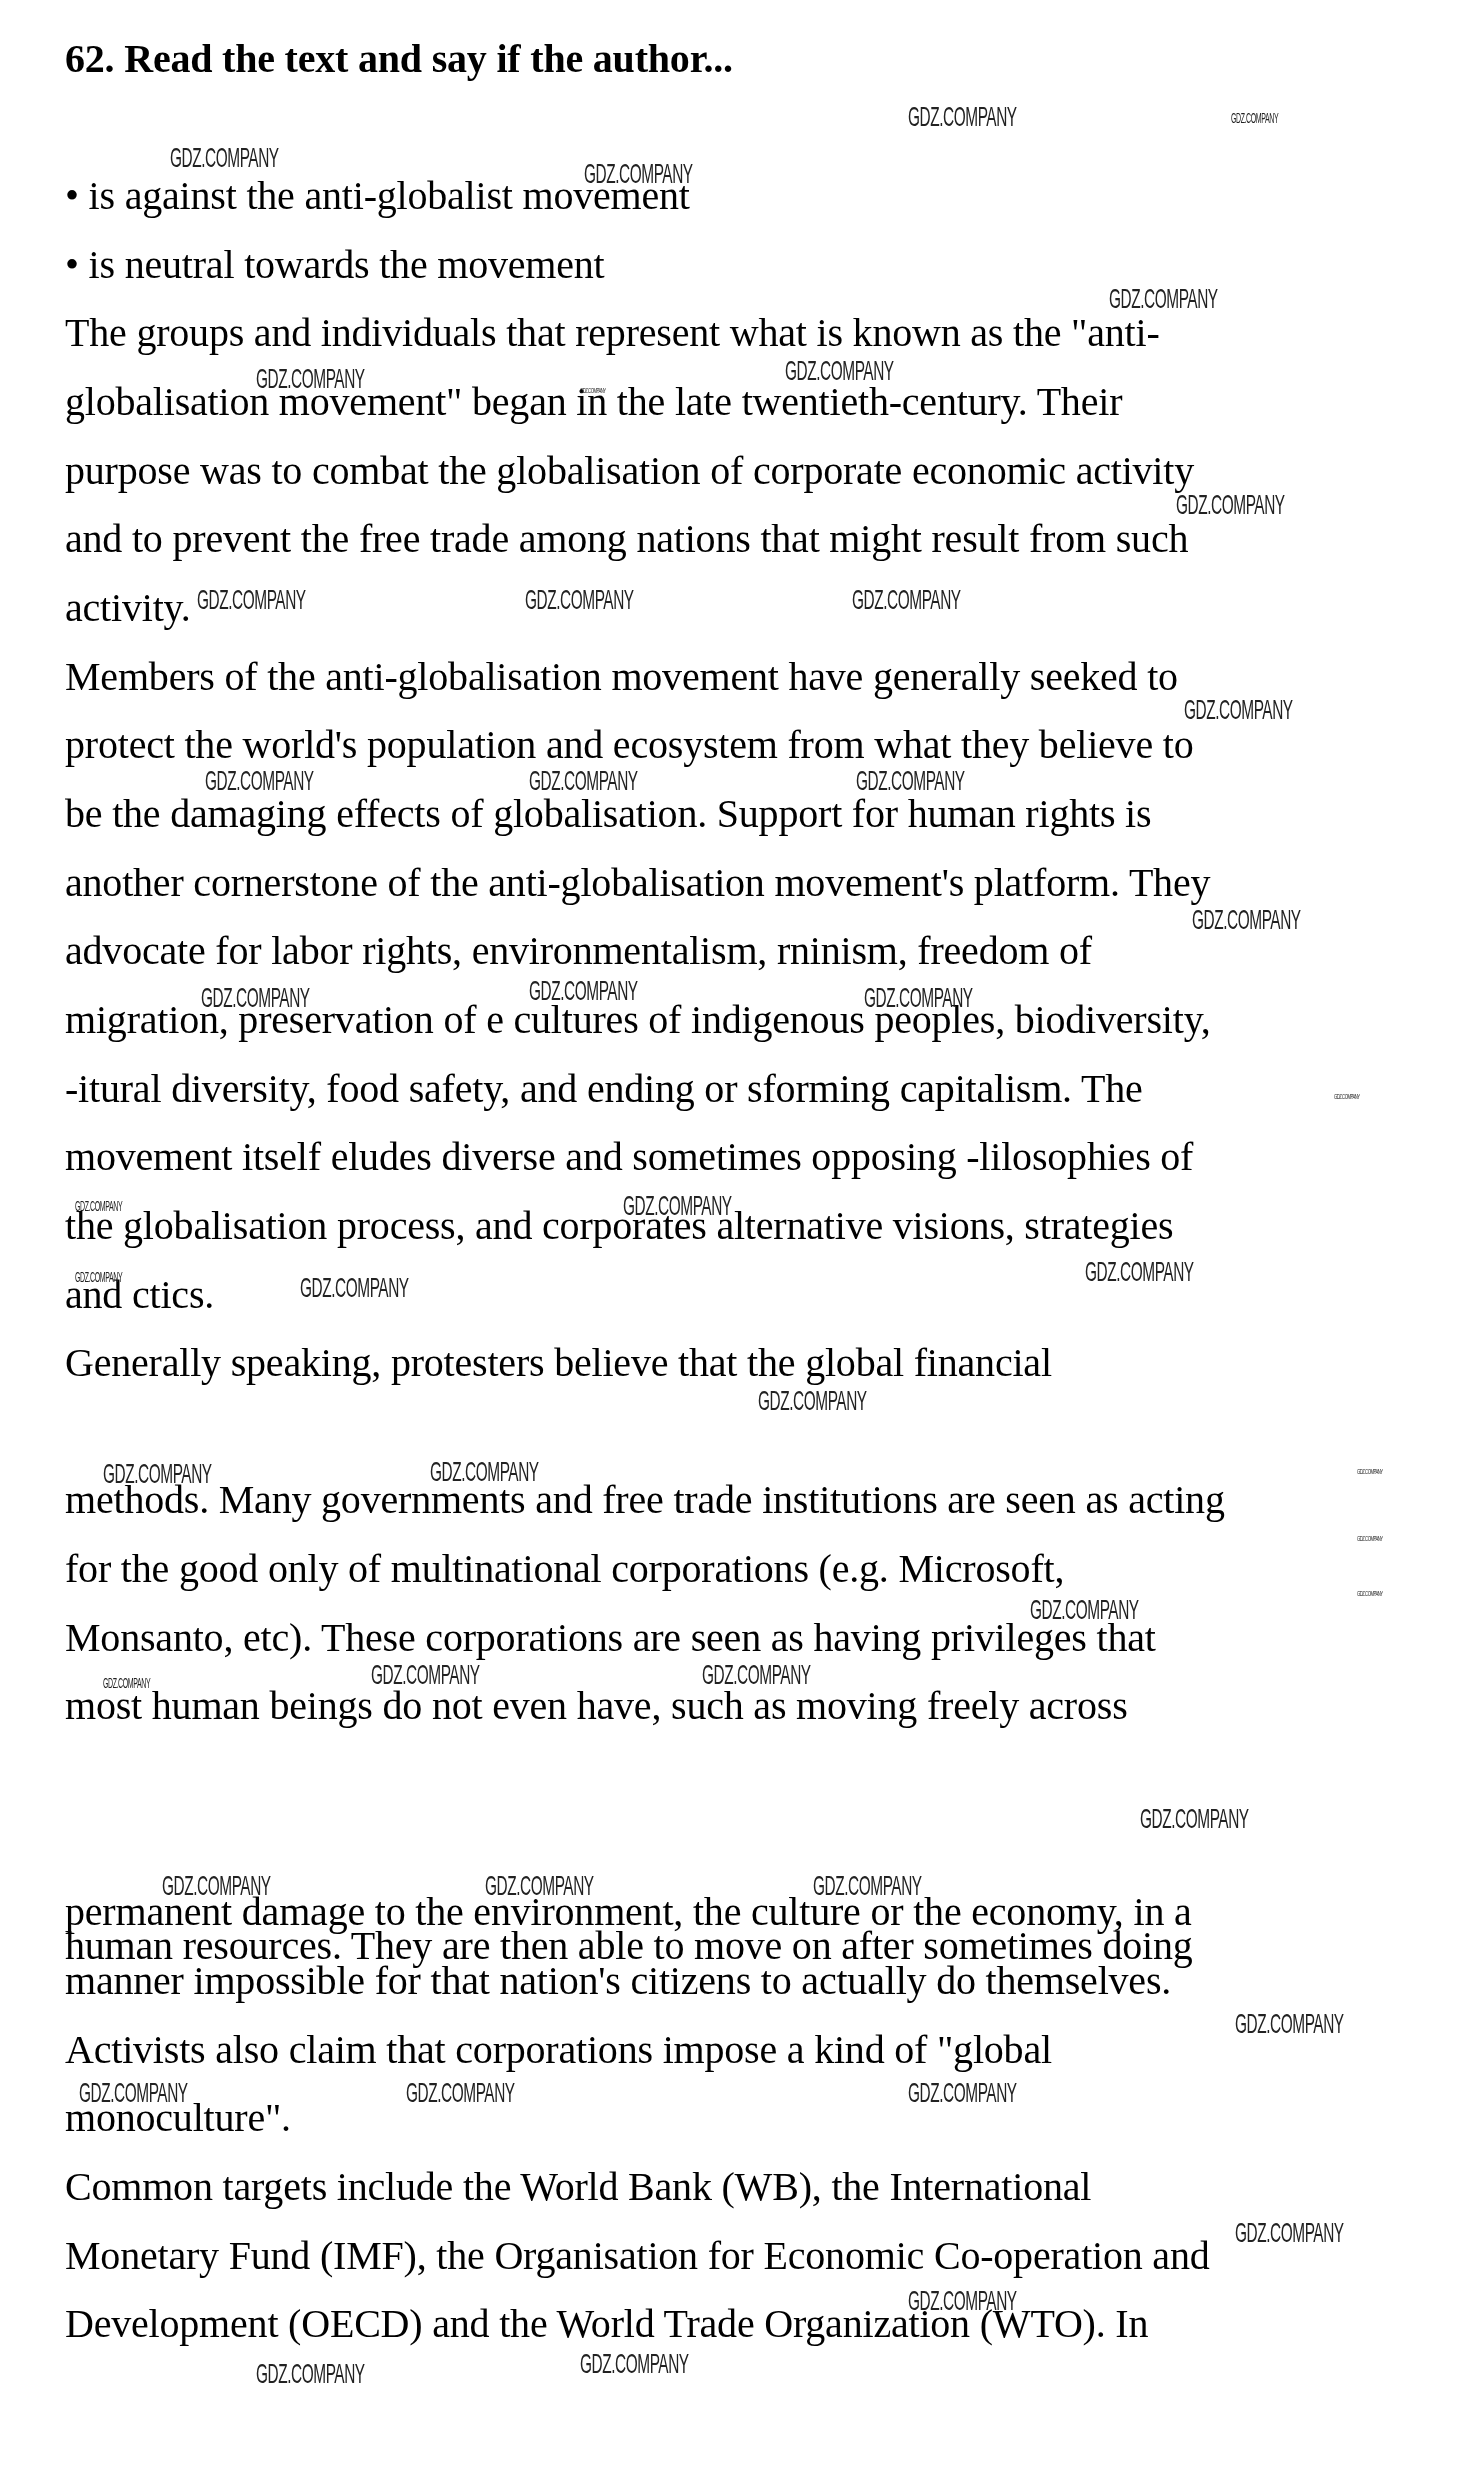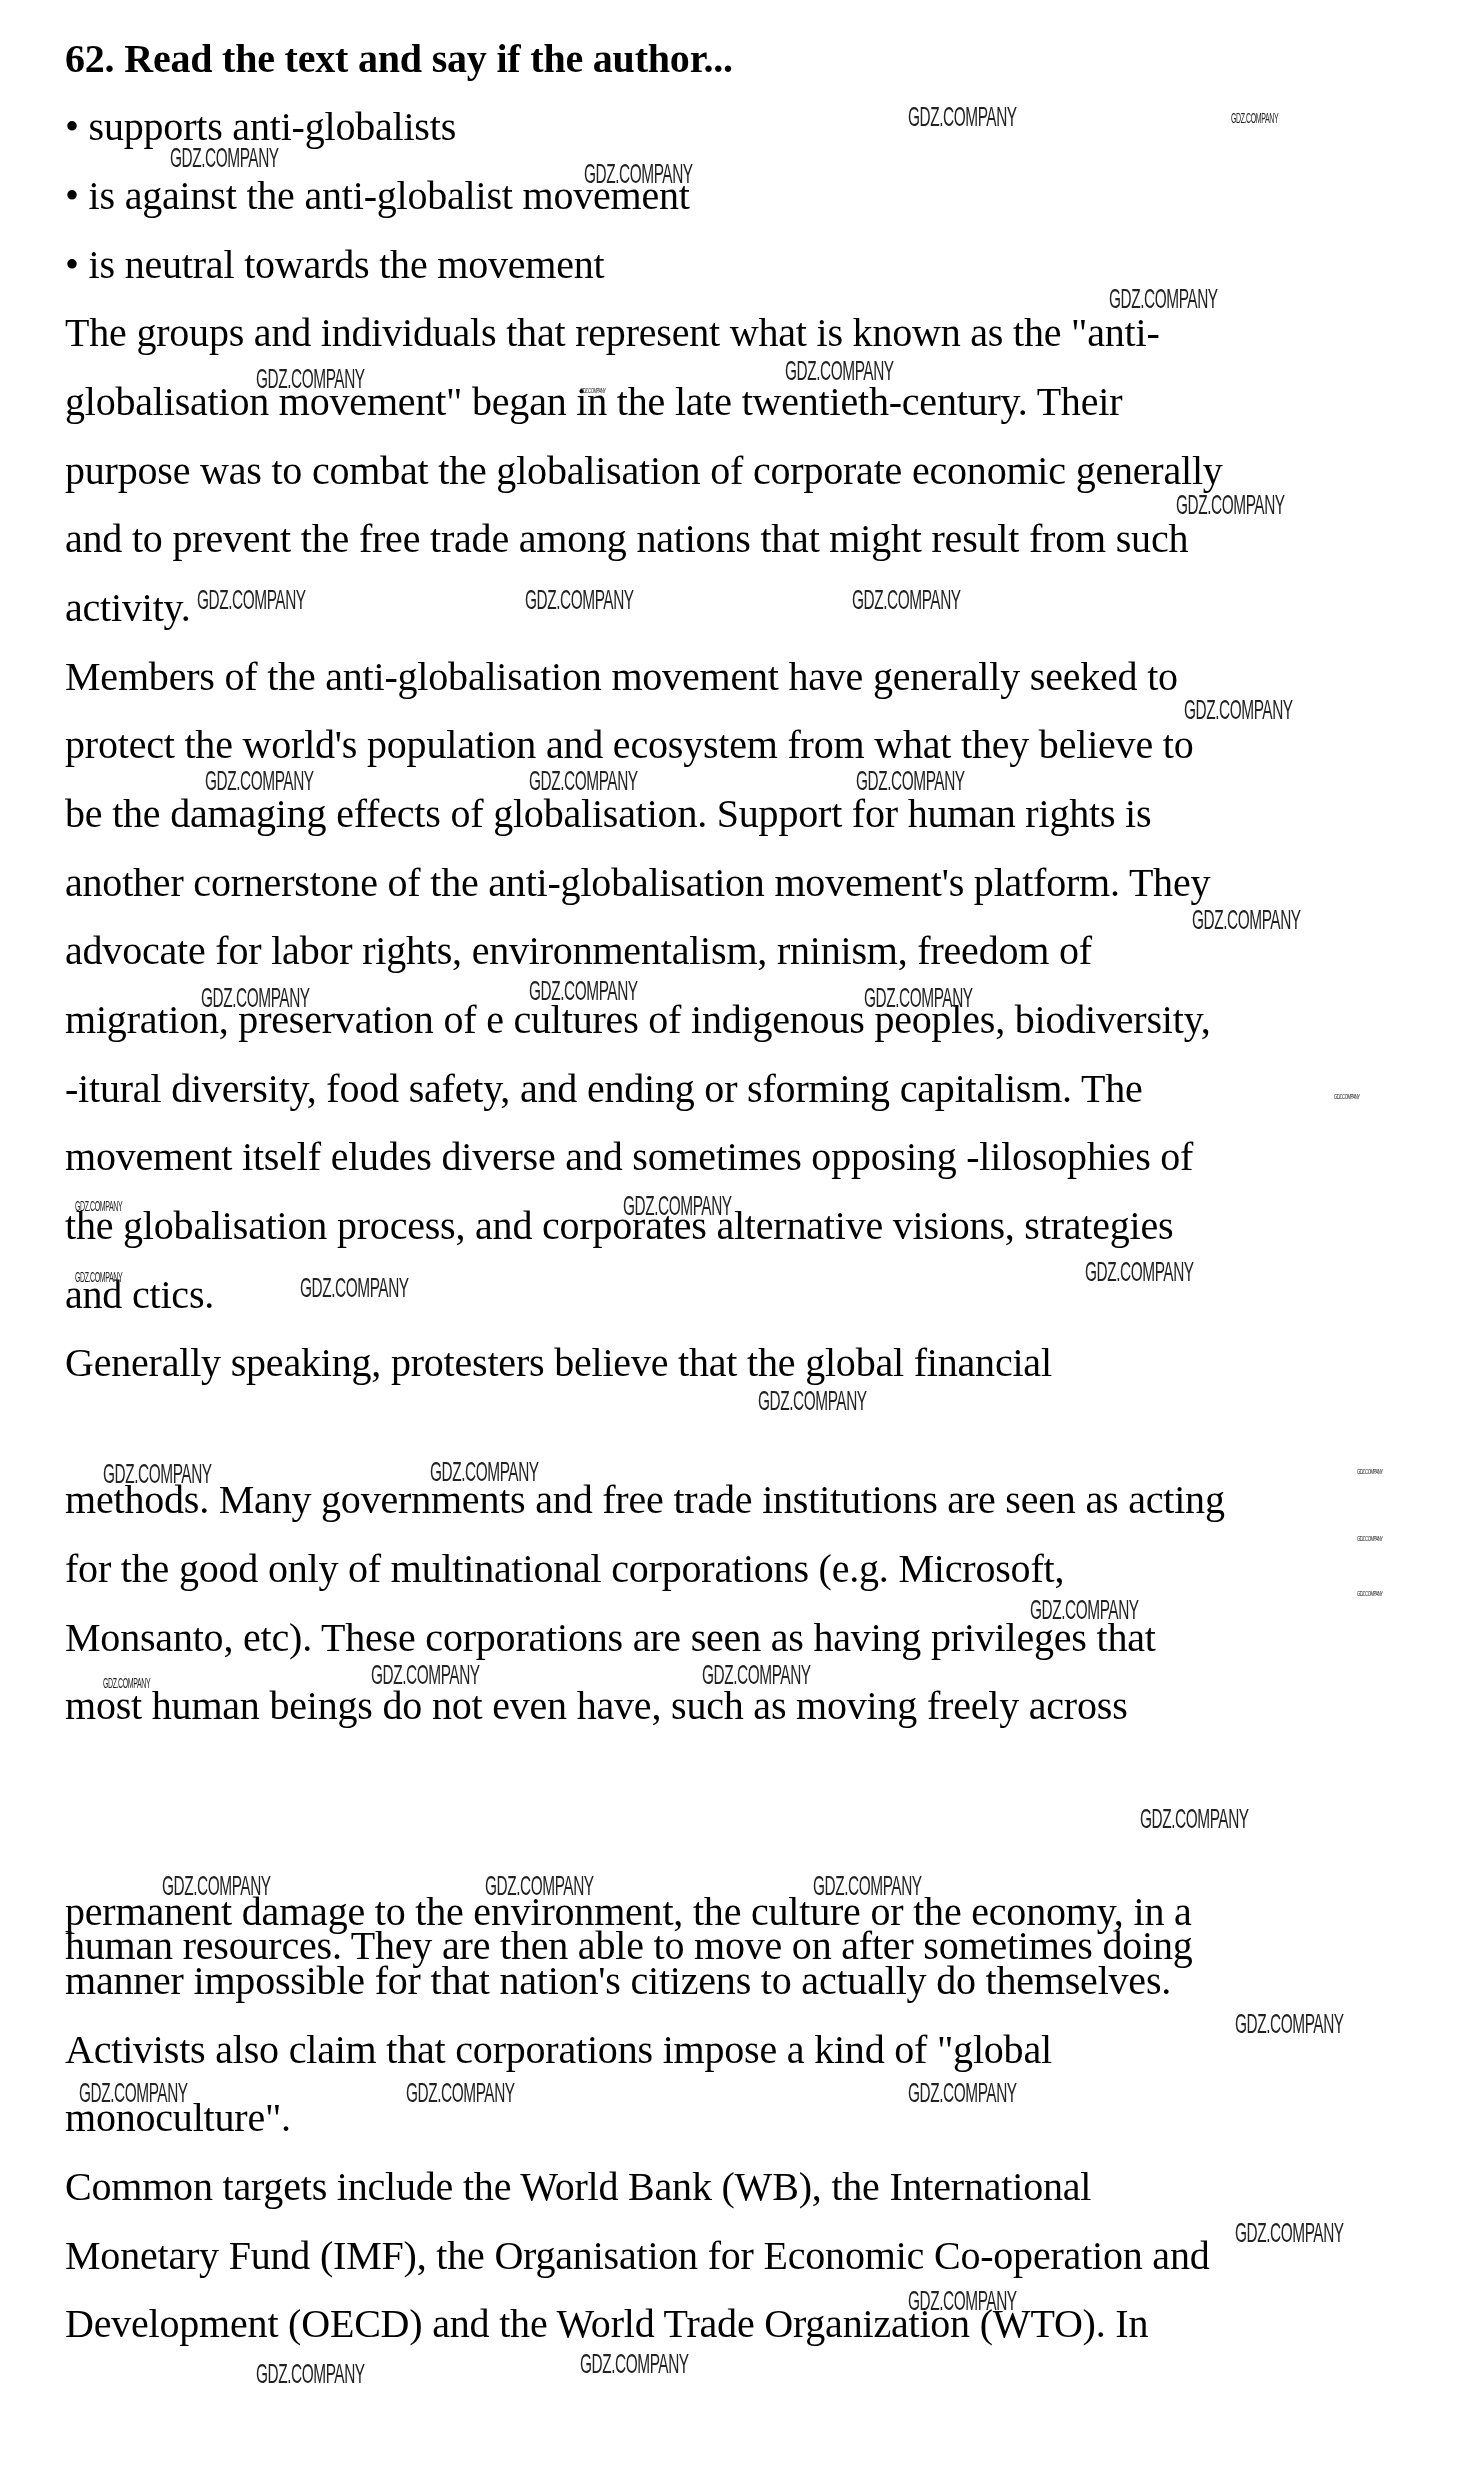--- a/index.html
+++ b/index.html
@@ -21,27 +21,26 @@
     .wm.big { font-size: 28px; transform: scaleX(0.55); }
     .wm.small { font-size: 14px; transform: scaleX(0.5); }
     .wm.tiny { font-size: 7px; transform: scaleX(0.6); }
   </style>
 </head>
 <body>
 
 <div class="page">
 
   <div class="line title" style="top:35px">62. Read the text and say if the author...</div>
-  <div class="line" style="top:103px">• supports anti-globalists</div>
   <div class="line" style="top:172px">• is against the anti-globalist movement</div>
   <div class="line" style="top:241px">• is neutral towards the movement</div>
 
   <div class="line" style="top:309px">The groups and individuals that represent what is known as the "anti-</div>
   <div class="line" style="top:378px">globalisation movement" began in the late twentieth-century. Their</div>
-  <div class="line" style="top:447px">purpose was to combat the globalisation of corporate economic generally</div>
+  <div class="line" style="top:447px">purpose was to combat the globalisation of corporate economic activity</div>
   <div class="line" style="top:515px">and to prevent the free trade among nations that might result from such</div>
   <div class="line" style="top:584px">activity.</div>
   <div class="line" style="top:653px">Members of the anti-globalisation movement have generally seeked to</div>
   <div class="line" style="top:721px">protect the world's population and ecosystem from what they believe to</div>
   <div class="line" style="top:790px">be the damaging effects of globalisation. Support for human rights is</div>
   <div class="line" style="top:859px">another cornerstone of the anti-globalisation movement's platform. They</div>
   <div class="line" style="top:927px">advocate for labor rights, environmentalism, rninism, freedom of</div>
   <div class="line" style="top:996px">migration, preservation of e cultures of indigenous peoples, biodiversity,</div>
   <div class="line" style="top:1065px">-itural diversity, food safety, and ending or sforming capitalism. The</div>
   <div class="line" style="top:1133px">movement itself eludes diverse and sometimes opposing -lilosophies of</div>

